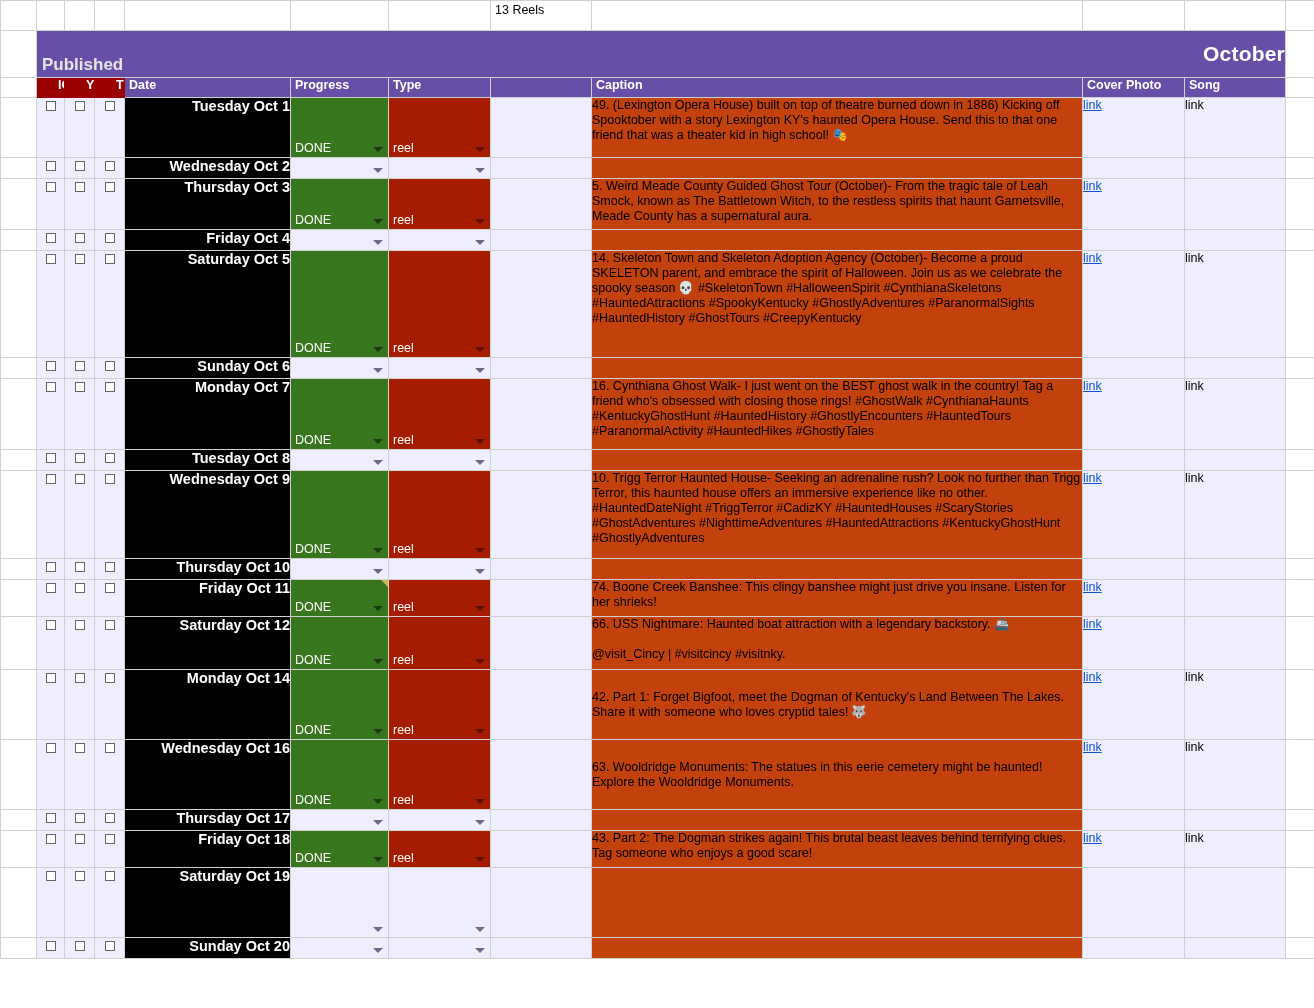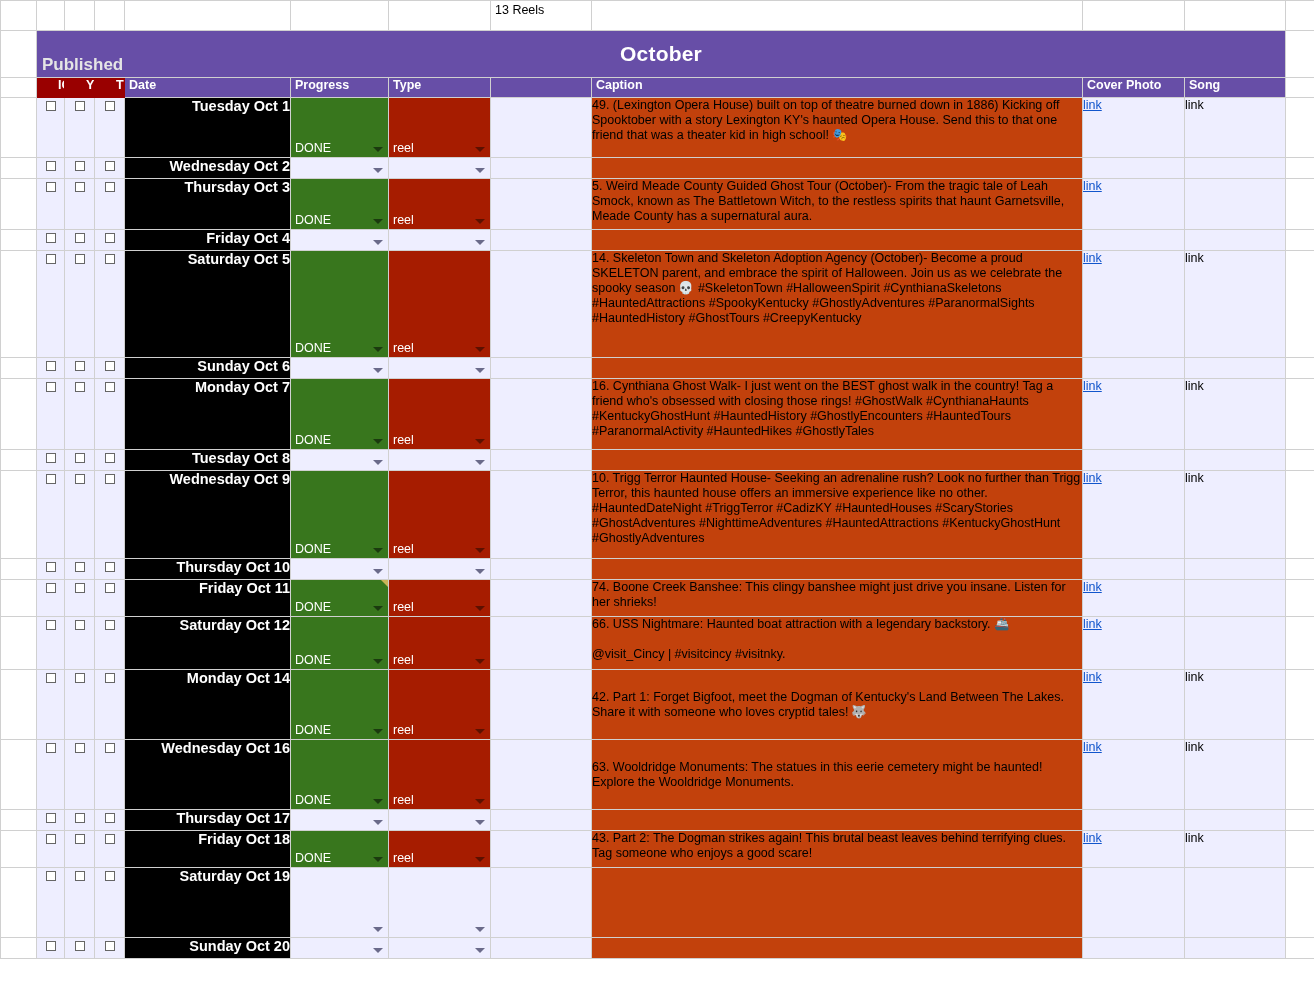--- a/index.html
+++ b/index.html
@@ -60,21 +60,21 @@
     background: #674ea7;
     color: #ffffff;
     height: 46px;
     position: relative;
   }
   .banner .title {
     position: absolute;
     left: 0; right: 0;
     top: 50%;
     transform: translateY(-50%);
-    text-align: center;
+    text-align: right;
     font-weight: bold;
     font-size: 21px;
     letter-spacing: .2px;
   }
   .pub-label {
     position: absolute;
     left: 5px;
     bottom: 2px;
     font-weight: bold;
     font-size: 17px;

